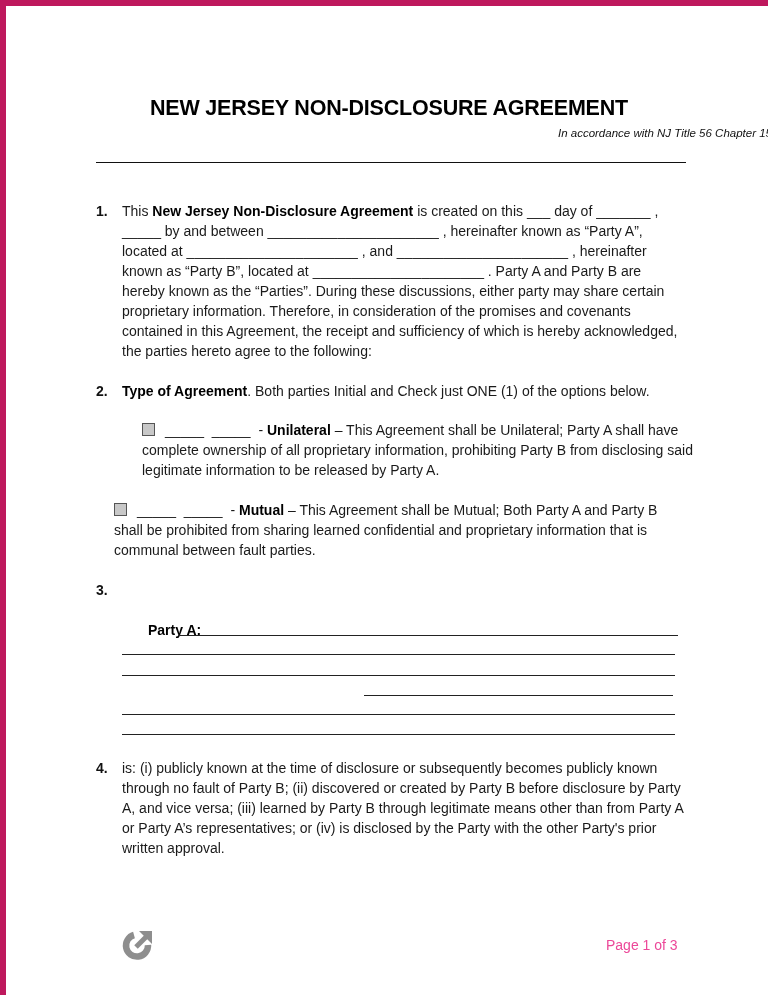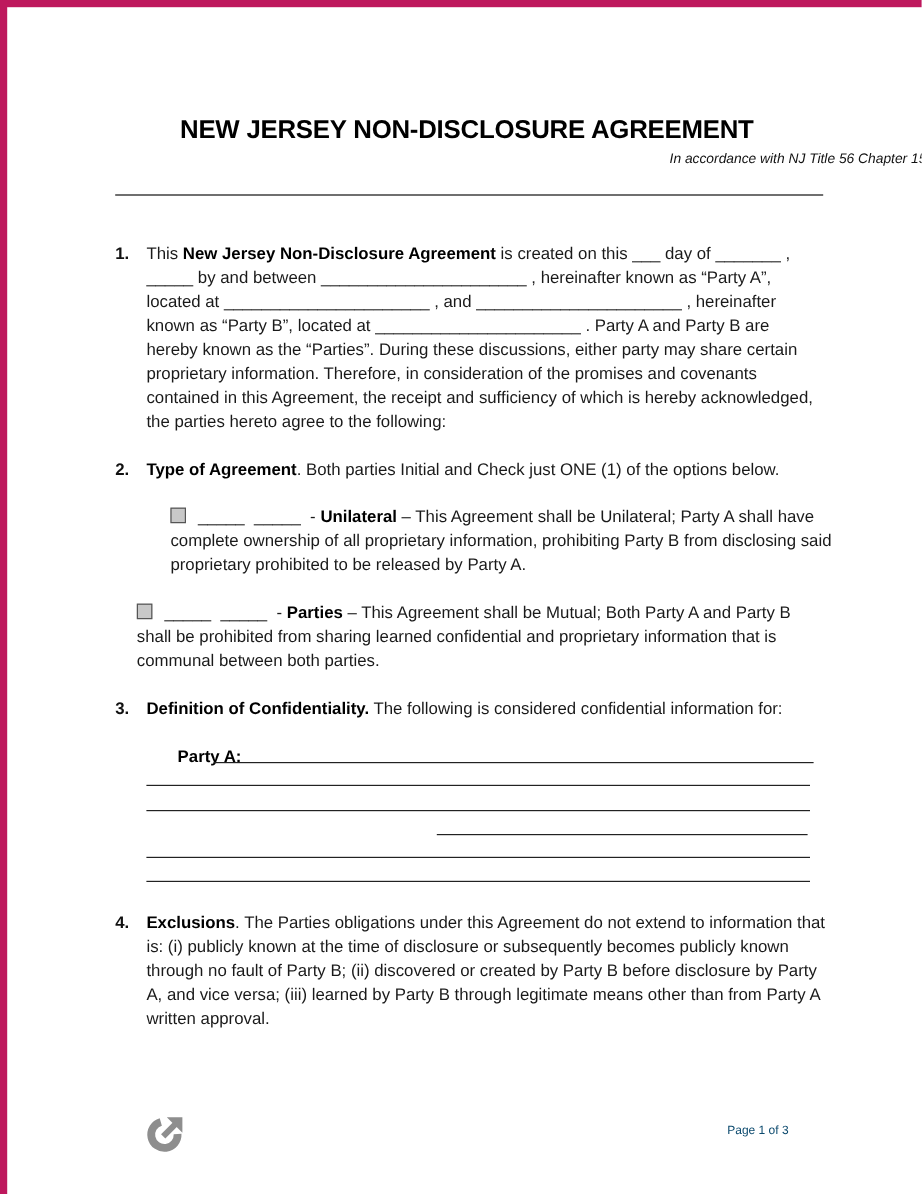--- a/index.html
+++ b/index.html
@@ -35,21 +35,21 @@
   .chk {
     display: inline-block; width: 11px; height: 11px;
     border: 1.5px solid #555; background: #c8c8c8;
     vertical-align: -1px; margin-right: 10px;
   }
   .line {
     position: absolute; left: 116px; height: 0; border-top: 1px solid #222;
   }
   .footer-page {
     position: absolute; top: 931px; left: 600px;
-    font-size: 10px; color: #0c4a6e;
+    font-size: 14px; color: #ec4899;
   }
   .logo { position: absolute; left: 115px; top: 922px; width: 34px; height: 34px; }
 </style>
 </head>
 <body>
 
 <div class="page">
 
   <div class="title">NEW JERSEY NON-DISCLOSURE AGREEMENT</div>
   <div class="subtitle">In accordance with NJ Title 56 Chapter 15</div>
@@ -68,49 +68,46 @@
   </div>
 
   <div class="num" style="left:90px; top:375px;">2.</div>
   <div class="para" style="left:116px; top:375px; width:570px;">
     <b>Type of Agreement</b><span>. Both parties Initial and Check just ONE (1) of the options below.</span>
   </div>
 
   <div class="para" style="left:108px; top:414px; width:580px;margin-left:28px;">
     <div><span class="chk"></span><span style="white-space:pre;">_____  _____</span><span>&nbsp; - </span><b>Unilateral</b><span> – This Agreement shall be Unilateral; Party A shall have</span></div>
     <div>complete ownership of all proprietary information, prohibiting Party B from disclosing said</div>
-    <div>proprietary prohibited to be released by Party A.</div>
+    <div>legitimate information to be released by Party A.</div>
   </div>
 
   <div class="para" style="left:108px; top:494px; width:580px;">
-    <div><span class="chk"></span><span style="white-space:pre;">_____  _____</span><span>&nbsp; - </span><b>Parties</b><span> – This Agreement shall be Mutual; Both Party A and Party B</span></div>
+    <div><span class="chk"></span><span style="white-space:pre;">_____  _____</span><span>&nbsp; - </span><b>Mutual</b><span> – This Agreement shall be Mutual; Both Party A and Party B</span></div>
     <div>shall be prohibited from sharing learned confidential and proprietary information that is</div>
-    <div>communal between both parties.</div>
+    <div>communal between fault parties.</div>
   </div>
 
   <div class="num" style="left:90px; top:574px;">3.</div>
-  <div class="para" style="left:116px; top:574px; width:570px;">
-    <b>Definition of Confidentiality.</b><span> The following is considered confidential information for:</span>
-  </div>
 
   <div class="para" style="left:116px; top:614px;padding-left:26px;"><b>Party A:</b></div>
   <div class="line" style="left:172px; width:500px; top:629px;"></div>
   <div class="line" style="width:553px; top:648px;"></div>
   <div class="line" style="width:553px; top:669px;"></div>
 
   <div class="line" style="left:358px; width:309px; top:689px;"></div>
   <div class="line" style="width:553px; top:708px;"></div>
   <div class="line" style="width:553px; top:728px;"></div>
 
   <div class="num" style="left:90px; top:752px;">4.</div>
   <div class="para" style="left:116px; top:752px; width:570px;">
-    <div><b>Exclusions</b><span>. The Parties obligations under this Agreement do not extend to information that</span></div>
     <div>is: (i) publicly known at the time of disclosure or subsequently becomes publicly known</div>
     <div>through no fault of Party B; (ii) discovered or created by Party B before disclosure by Party</div>
     <div>A, and vice versa; (iii) learned by Party B through legitimate means other than from Party A</div>
+    <div>or Party A’s representatives; or (iv) is disclosed by the Party with the other Party's prior</div>
     <div>written approval.</div>
   </div>
 
   <div class="logo">
     <svg width="34" height="34" viewBox="0 0 34 34">
       <path d="M13 7 A11 11 0 1 0 27 17" fill="none" stroke="#8e8e8e" stroke-width="6.5" stroke-linecap="butt"></path>
       <path d="M15 19 L26 8" stroke="#8e8e8e" stroke-width="5"></path>
       <polygon points="18,3 31,3 31,16" fill="#8e8e8e"></polygon>
     </svg>
   </div>

